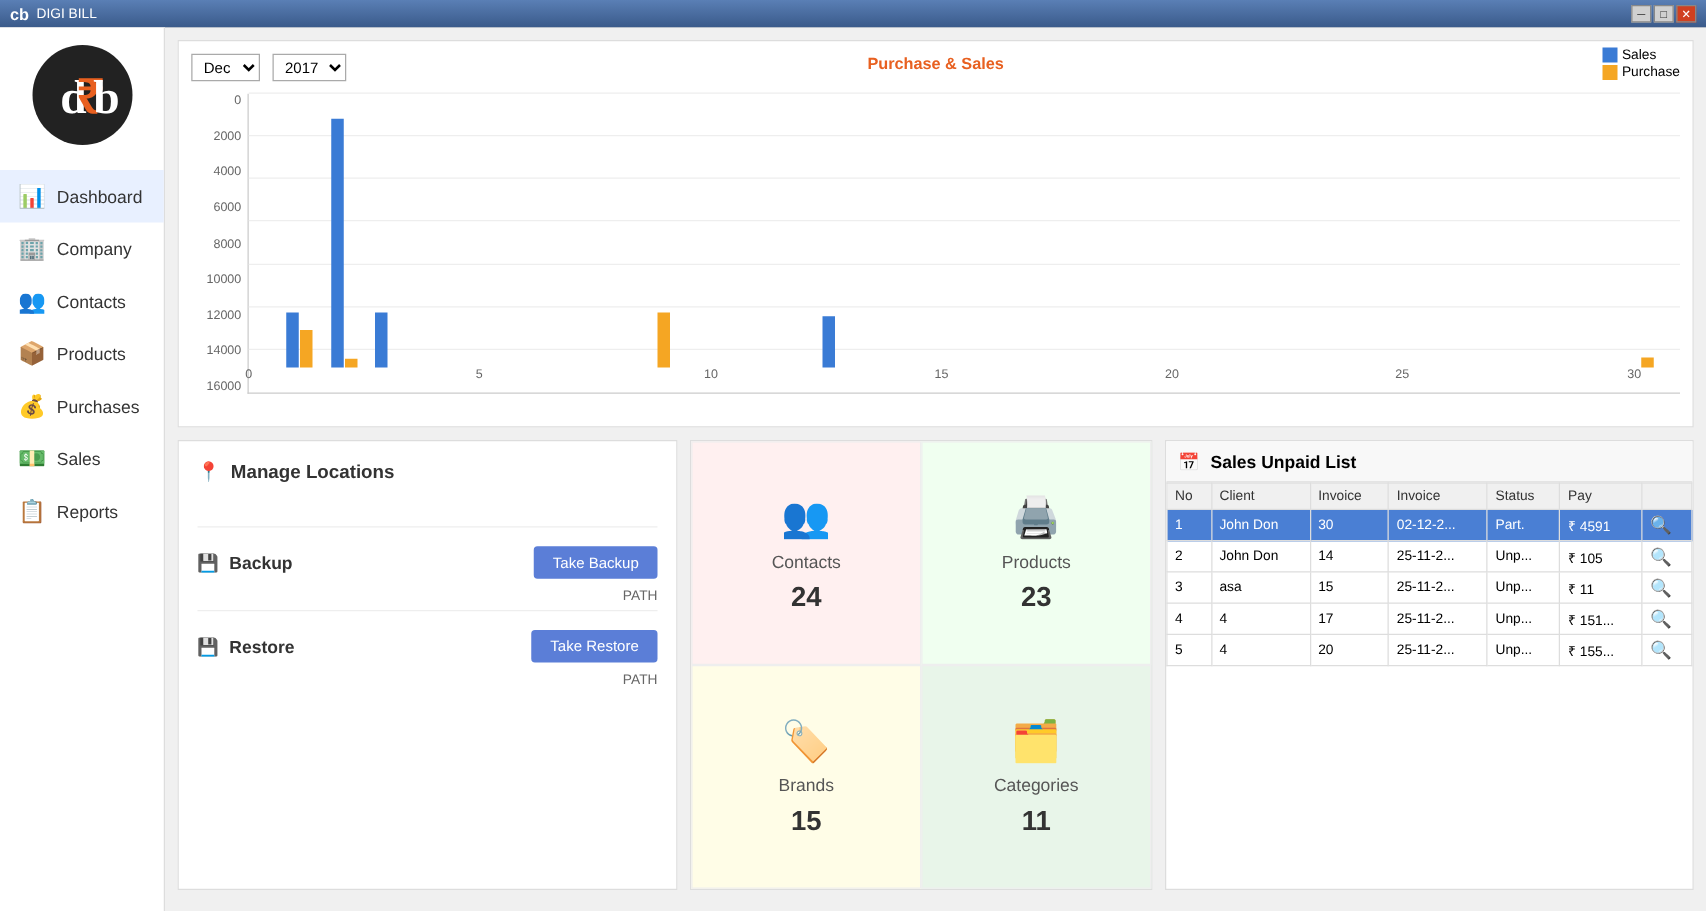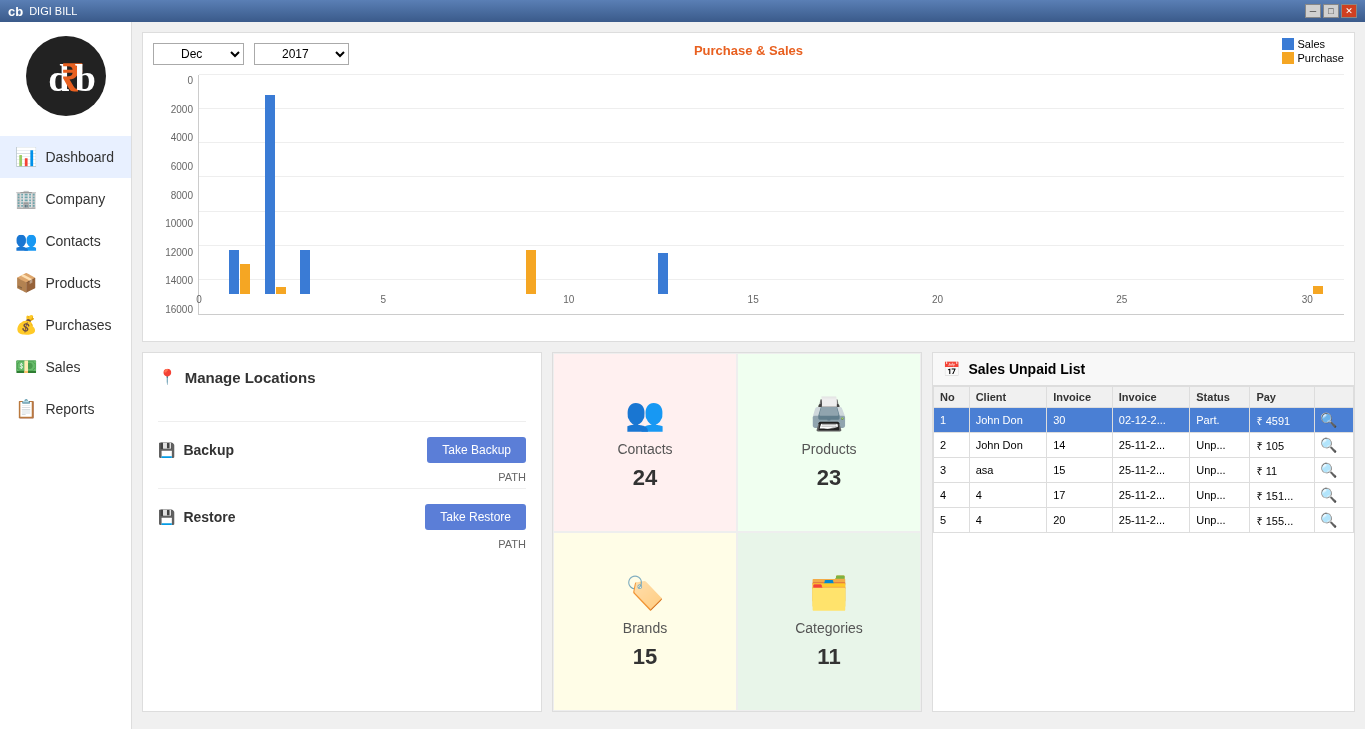--- a/index.html
+++ b/index.html
@@ -109,21 +109,21 @@
       position: absolute;
       top: 10px;
       left: 50%;
       transform: translateX(-50%);
       color: #e86020;
       font-size: 13px;
       font-weight: bold;
     }
     select {
       border: 1px solid #aaa;
-      padding: 2px 23px;
+      padding: 2px 5px;
       font-size: 12px;
       background: white;
       cursor: pointer;
     }
 
     .chart-container {
       position: relative;
       height: 265px;
       display: flex;
     }
@@ -318,21 +318,21 @@
     .sales-table {
       width: 100%;
       border-collapse: collapse;
       font-size: 11px;
     }
     .sales-table th {
       background: #f0f0f0;
       border: 1px solid #ddd;
       padding: 4px 6px;
       text-align: left;
-      font-weight: bold;
+      font-weight: normal;
       color: #333;
     }
     .sales-table td {
       border: 1px solid #ddd;
       padding: 4px 6px;
     }
     .sales-table tr:first-child td { background: #4a7fd4; color: white; }
 
     .sidebar-icon {
       font-size: 18px;

